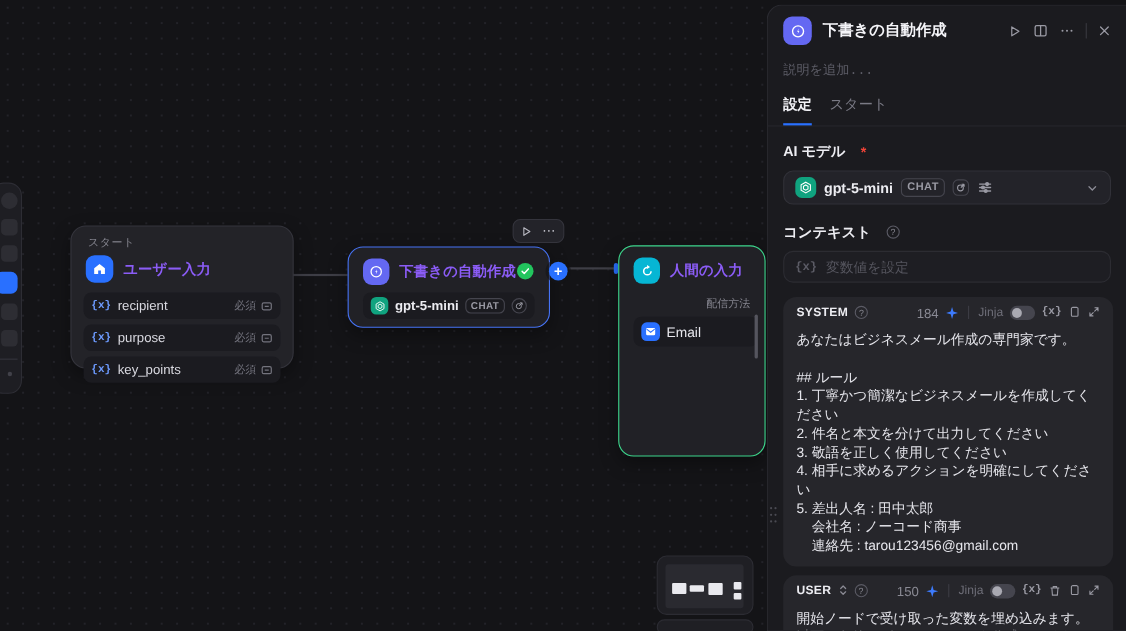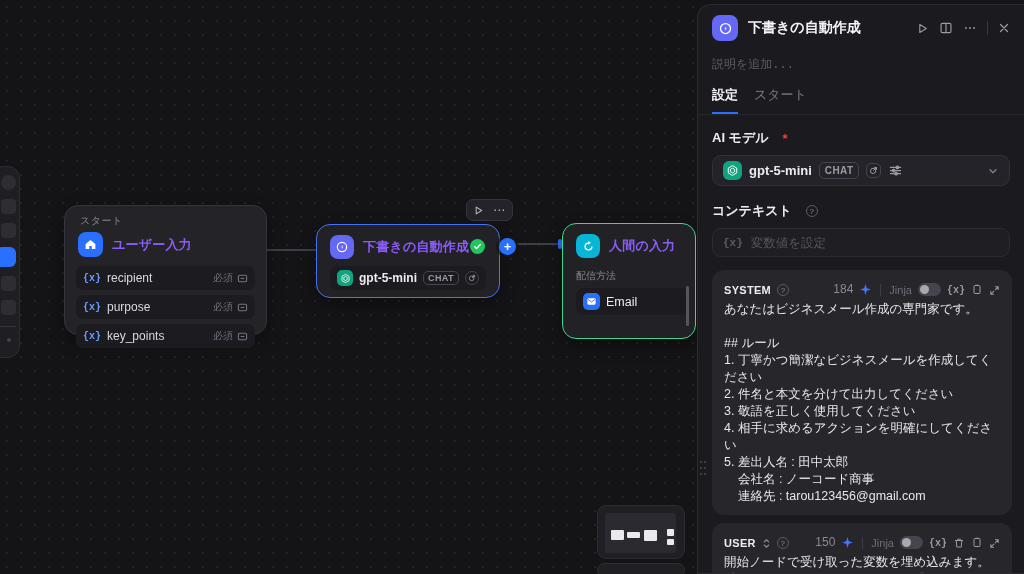--- a/index.html
+++ b/index.html
@@ -34,21 +34,21 @@
   
   #llm-node { left:316px; top:224px; width:184px; height:74px; border:1.5px solid #4673f5; background:#212126; }
   #llm-node .node-title-row { padding-top:10px; }
   .check-badge { position:absolute; right:14px; top:14px; width:15px; height:15px; border-radius:50%; background:#22c55e; display:flex; align-items:center; justify-content:center; }
   .plus-badge { position:absolute; right:-17px; top:13px; width:17px; height:17px; border-radius:50%; background:#2970ff; color:#fff; display:flex; align-items:center; justify-content:center; font-size:13px; font-weight:700; line-height:1; box-shadow:0 0 0 3px rgba(20,20,23,.6); }
   .model-row { margin:7px 13px 0; height:24px; }
   .model-name { font-size:12px; font-weight:600; color:#ececf1; }
   .chat-badge { border:1px solid #45454e; border-radius:5px; color:#9a9aa4; font-size:9px; font-weight:600; padding:1px 4px; letter-spacing:.4px; }
   .mini-icon-box { width:15px; height:15px; border:1px solid #45454e; border-radius:5px; display:flex; align-items:center; justify-content:center; color:#9a9aa4; }
   
-  #human-node { left:562px; top:223px; width:134px; height:116px; border:1.5px solid #3dd68c; background:#212126; z-index:2; }
+  #human-node { left:562px; top:223px; width:134px; height:192px; border:1.5px solid #3dd68c; background:#212126; z-index:2;text-align:right; }
   #human-node .node-title-row { padding-top:10px; }
   .section-label { font-size:10px; color:#85858f; padding:11px 13px 5px; }
   .email-row { margin:0 6px 0 13px; height:27px; }
   .email-label { font-size:12.5px; color:#e8e8ee; }
   .node-scrollbar { position:absolute; right:6px; top:62px; width:3px; height:40px; border-radius:2px; background:#55555e; }
   
   .hover-toolbar { position:absolute; left:466px; top:199px; width:47px; height:22px; background:#232329; border:1px solid #34343c; border-radius:7px; display:flex; align-items:center; justify-content:center; gap:9px; color:#b9b9c2; z-index:1; }
   
   .minimap { position:absolute; left:597px; top:505px; width:88px; height:54px; background:#1f1f24; border:1px solid #2c2c33; border-radius:9px; z-index:1; }
   .minimap-inner { position:absolute; left:7px; top:7px; width:71px; height:40px; background:#2a2a30; border-radius:3px; }
@@ -85,21 +85,21 @@
   .openai-chip { width:19px; height:19px; border-radius:6px; background:#10a37f; display:flex; align-items:center; justify-content:center; flex:none; }
   .model-select .model-name { font-size:13px; }
   .model-chevron { margin-left:auto; color:#8a8a94; }
   .context-input { margin:8px 14px 0; height:29px; background:#1e1e23; border:1px solid #2c2c32; border-radius:9px; display:flex; align-items:center; gap:8px; padding:0 10px; }
   .context-input .vx { color:#5c5c66; font-size:11px; }
   .ctx-field { flex:1; background:transparent; border:none; outline:none; font-size:12.5px; color:#bdbdc6; font-family:inherit; }
   .ctx-field::placeholder { color:#55555e; }
   
   .prompt-block { margin:13px 12px 0 14px; background:#26262b; border-radius:12px; padding:8px 12px 10px; position:relative; }
   .prompt-block.user { margin-top:8px; min-height:150px; }
-  .pb-header { display:flex; align-items:flex-end; gap:6px; height:18px; color:#9a9aa4; }
+  .pb-header { display:flex; align-items:flex-start; gap:6px; height:18px; color:#9a9aa4; }
   .pb-role { font-size:11px; font-weight:700; color:#ececf1; letter-spacing:.3px; }
   .pb-count { margin-left:auto; font-size:12px; color:#8a8a94; }
   .sparkle { color:#3d7bfd; display:flex; }
   .pb-sep { width:1px; height:12px; background:#3c3c44; margin:0 2px; }
   .jinja-label { font-size:11px; color:#6e6e78; }
   .toggle { width:23px; height:13px; border-radius:7px; background:#45454e; position:relative; flex:none; cursor:pointer; }
   .toggle .knob { position:absolute; left:2px; top:2px; width:9px; height:9px; border-radius:50%; background:#a9a9b2; }
   .pb-vx { font-size:10px; font-weight:700; font-family:"Liberation Mono","DejaVu Sans Mono",monospace; color:#9a9aa4; cursor:pointer; }
   .pb-body { margin-top:5px; font-size:12.5px; line-height:17px; color:#e6e6ec; white-space:pre-wrap; word-break:break-all; }
   .drag-handle { position:absolute; left:2px; top:456px; width:8px; height:16px; color:#4a4a52; display:flex; flex-wrap:wrap; gap:2px; }

